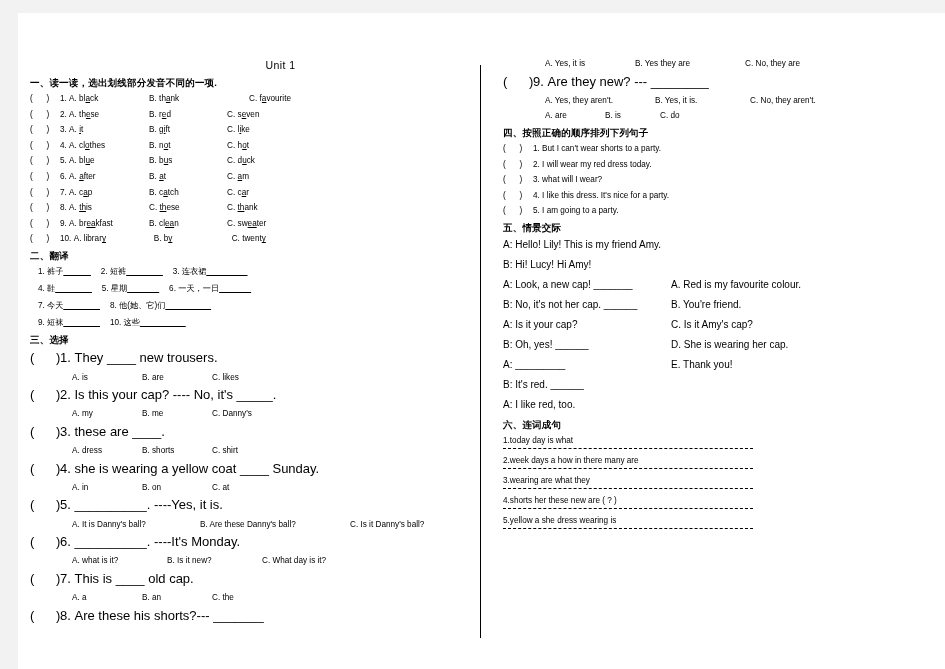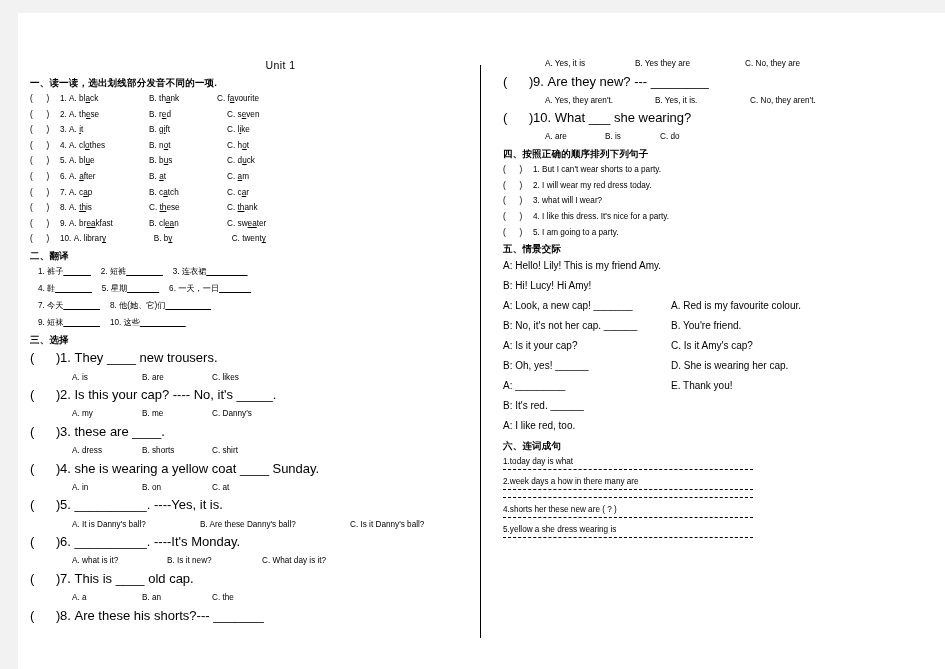--- a/index.html
+++ b/index.html
@@ -138,21 +138,21 @@
 
     <div class="divider"></div>
 
     <div class="col col-left">
 
       <div class="doc-title">Unit 1</div>
 
       <div class="sec-head">一、读一读，选出划线部分发音不同的一项.</div>
 
       <div id="s1-list">
-          <div class="q-row"><span class="brk">(&nbsp;&nbsp;&nbsp;&nbsp;&nbsp;&nbsp;)</span><span class="qnum">1.&nbsp;</span><span class="opt" style="width:80px">A. bl<u class="ul">a</u>ck</span><span class="opt" style="width:68px">B. th<u class="ul">a</u>nk</span><span class="opt">C. f<u class="ul">a</u>vourite</span></div>
+          <div class="q-row"><span class="brk">(&nbsp;&nbsp;&nbsp;&nbsp;&nbsp;&nbsp;)</span><span class="qnum">1.&nbsp;</span><span class="opt" style="width:80px">A. bl<u class="ul">a</u>ck</span><span class="opt" style="width:100px">B. th<u class="ul">a</u>nk</span><span class="opt">C. f<u class="ul">a</u>vourite</span></div>
           <div class="q-row"><span class="brk">(&nbsp;&nbsp;&nbsp;&nbsp;&nbsp;&nbsp;)</span><span class="qnum">2.&nbsp;</span><span class="opt" style="width:80px">A. th<u class="ul">e</u>se</span><span class="opt" style="width:78px">B. r<u class="ul">e</u>d</span><span class="opt">C. s<u class="ul">e</u>ven</span></div>
           <div class="q-row"><span class="brk">(&nbsp;&nbsp;&nbsp;&nbsp;&nbsp;&nbsp;)</span><span class="qnum">3.&nbsp;</span><span class="opt" style="width:80px">A. <u class="ul">i</u>t</span><span class="opt" style="width:78px">B. g<u class="ul">i</u>ft</span><span class="opt">C. l<u class="ul">i</u>ke</span></div>
           <div class="q-row"><span class="brk">(&nbsp;&nbsp;&nbsp;&nbsp;&nbsp;&nbsp;)</span><span class="qnum">4.&nbsp;</span><span class="opt" style="width:80px">A. cl<u class="ul">o</u>thes</span><span class="opt" style="width:78px">B. n<u class="ul">o</u>t</span><span class="opt">C. h<u class="ul">o</u>t</span></div>
           <div class="q-row"><span class="brk">(&nbsp;&nbsp;&nbsp;&nbsp;&nbsp;&nbsp;)</span><span class="qnum">5.&nbsp;</span><span class="opt" style="width:80px">A. bl<u class="ul">u</u>e</span><span class="opt" style="width:78px">B. b<u class="ul">u</u>s</span><span class="opt">C. d<u class="ul">u</u>ck</span></div>
           <div class="q-row"><span class="brk">(&nbsp;&nbsp;&nbsp;&nbsp;&nbsp;&nbsp;)</span><span class="qnum">6.&nbsp;</span><span class="opt" style="width:80px">A. <u class="ul">a</u>fter</span><span class="opt" style="width:78px">B. <u class="ul">a</u>t</span><span class="opt">C. <u class="ul">a</u>m</span></div>
           <div class="q-row"><span class="brk">(&nbsp;&nbsp;&nbsp;&nbsp;&nbsp;&nbsp;)</span><span class="qnum">7.&nbsp;</span><span class="opt" style="width:80px">A. c<u class="ul">a</u>p</span><span class="opt" style="width:78px">B. c<u class="ul">a</u>tch</span><span class="opt">C. c<u class="ul">a</u>r</span></div>
           <div class="q-row"><span class="brk">(&nbsp;&nbsp;&nbsp;&nbsp;&nbsp;&nbsp;)</span><span class="qnum">8.&nbsp;</span><span class="opt" style="width:80px">A. <u class="ul">th</u>is</span><span class="opt" style="width:78px">C. <u class="ul">th</u>ese</span><span class="opt">C. <u class="ul">th</u>ank</span></div>
           <div class="q-row"><span class="brk">(&nbsp;&nbsp;&nbsp;&nbsp;&nbsp;&nbsp;)</span><span class="qnum">9.&nbsp;</span><span class="opt" style="width:80px">A. br<u class="ul">ea</u>kfast</span><span class="opt" style="width:78px">B. cl<u class="ul">ea</u>n</span><span class="opt">C. sw<u class="ul">ea</u>ter</span></div>
           <div class="q-row"><span class="brk">(&nbsp;&nbsp;&nbsp;&nbsp;&nbsp;&nbsp;)</span><span class="qnum">10.&nbsp;</span><span class="opt" style="width:80px">A. librar<u class="ul">y</u></span><span class="opt" style="width:78px">B. b<u class="ul">y</u></span><span class="opt">C. twent<u class="ul">y</u></span></div>
         </div>
@@ -187,21 +187,20 @@
         </div>
 
     </div>
 
     <div class="col col-right">
 
       <div id="s3-list-right">
           <div class="opt-row"><span class="opt" style="width:90px">A. Yes, it is</span><span class="opt" style="width:110px">B. Yes they are</span><span class="opt">C. No, they are</span></div>
           <div class="stem-row"><span class="brk">(&nbsp;&nbsp;&nbsp;&nbsp;&nbsp;&nbsp;)</span><span class="qnum">9.&nbsp;</span><span>Are they new? --- ________</span></div>
           <div class="opt-row"><span class="opt" style="width:110px">A. Yes, they aren't.</span><span class="opt" style="width:95px">B. Yes, it is.</span><span class="opt">C. No, they aren't.</span></div>
-          <div class="stem-row"><span class="brk">(&nbsp;&nbsp;&nbsp;&nbsp;&nbsp;&nbsp;)</span><span class="qnum">10.&nbsp;</span><span>What ___ she wearing?</span></div>
           <div class="opt-row"><span class="opt" style="width:60px">A. are</span><span class="opt" style="width:55px">B. is</span><span class="opt">C. do</span></div>
         </div>
 
       <div class="sec-head">四、按照正确的顺序排列下列句子</div>
 
       <div id="s4-list">
           <div class="q-row"><span class="brk">(&nbsp;&nbsp;&nbsp;&nbsp;&nbsp;&nbsp;)</span><span class="qnum">1.&nbsp;</span><span>But I can't wear shorts to a party.</span></div>
           <div class="q-row"><span class="brk">(&nbsp;&nbsp;&nbsp;&nbsp;&nbsp;&nbsp;)</span><span class="qnum">2.&nbsp;</span><span>I will wear my red dress today.</span></div>
           <div class="q-row"><span class="brk">(&nbsp;&nbsp;&nbsp;&nbsp;&nbsp;&nbsp;)</span><span class="qnum">3.&nbsp;</span><span>what will I wear?</span></div>
           <div class="q-row"><span class="brk">(&nbsp;&nbsp;&nbsp;&nbsp;&nbsp;&nbsp;)</span><span class="qnum">4.&nbsp;</span><span>I like this dress. It's nice for a party.</span></div>
@@ -222,20 +221,21 @@
           <div class="dlg-row"><span class="dlg-left">A: I like red, too.</span><span class="dlg-right"></span></div>
         </div>
 
       <div class="sec-head">六、连词成句</div>
 
       <div id="s6-list">
           <div class="wo-row"><span class="qnum">1. </span><span>today        day      is    what</span></div>
           <div class="wo-line"></div>
           <div class="wo-row"><span class="qnum">2. </span><span>week      days      a      how      in    there      many    are</span></div>
           <div class="wo-line"></div>
+          <div class="wo-row"><span class="qnum">3. </span><span>wearing      are     what       they</span></div>
           <div class="wo-line"></div>
           <div class="wo-row"><span class="qnum">4. </span><span>shorts     her     these      new    are    ( ? )</span></div>
           <div class="wo-line"></div>
           <div class="wo-row"><span class="qnum">5. </span><span>yellow      a      she      dress     wearing     is</span></div>
           <div class="wo-line"></div>
         </div>
 
     </div>
 
   </div>

